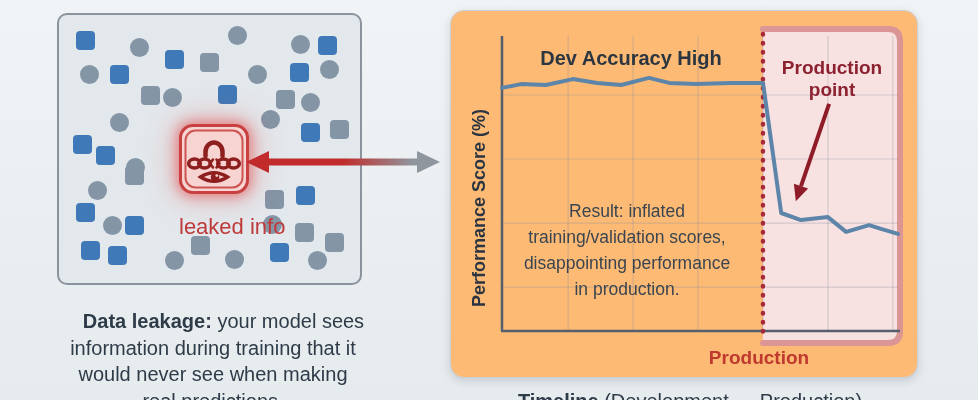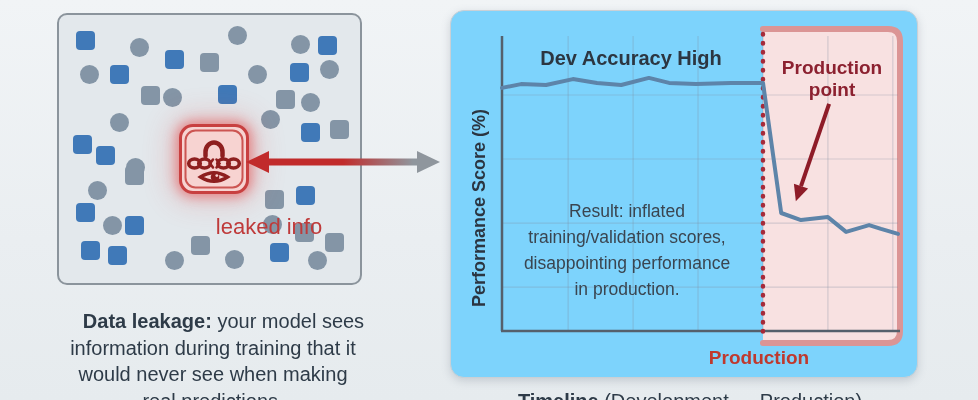--- a/index.html
+++ b/index.html
@@ -20,34 +20,34 @@
   .marker.blue{background:var(--mblue,#4079b8);}
   .marker.gray{background:var(--mgray,#8495a6);}
   .leak-box{
     position:absolute;left:177px;top:122px;width:70px;height:70px;
     background:#f7d3d1;border:3px solid #c84040;border-radius:14px;
     box-sizing:border-box;
     box-shadow:0 0 12px 3px rgba(228,72,72,.55),0 0 28px 9px rgba(228,72,72,.22);
   }
   .leak-box svg{position:absolute;inset:0;}
   .leak-label{
-    position:absolute;left:120px;top:199px;width:180px;text-align:center;
+    position:absolute;left:120px;top:199px;width:180px;text-align:left;
     color:#bf3a3a;font-size:22px;
   }
   .left-caption{
     position:absolute;left:40px;top:308px;width:346px;text-align:center;
     color:#2e3b48;font-size:20px;line-height:26.5px;white-space:pre-line;
   }
   .left-caption b{font-weight:bold;margin-left:21px;}
   
   .connector{position:absolute;left:243px;top:146px;width:200px;height:32px;}
   
   .chart-card{
     position:absolute;left:450px;top:10px;width:468px;height:368px;
-    background:#7dd3fc;border:1.5px solid #c9d0d6;border-radius:14px;
+    background:#fdba74;border:1.5px solid #c9d0d6;border-radius:14px;
     box-sizing:border-box;box-shadow:0 3px 8px rgba(100,112,126,.25);
   }
   .chart-card svg.plot{position:absolute;left:0;top:0;}
   .chart-title{
     position:absolute;left:180px;top:47px;transform:translate(-50%,-50%);
     font-size:20px;font-weight:bold;color:#2c3641;white-space:nowrap;
   }
   .prod-point-label{
     position:absolute;left:381px;top:68px;transform:translate(-50%,-50%);
     font-size:19px;font-weight:bold;color:#8c2130;text-align:center;

